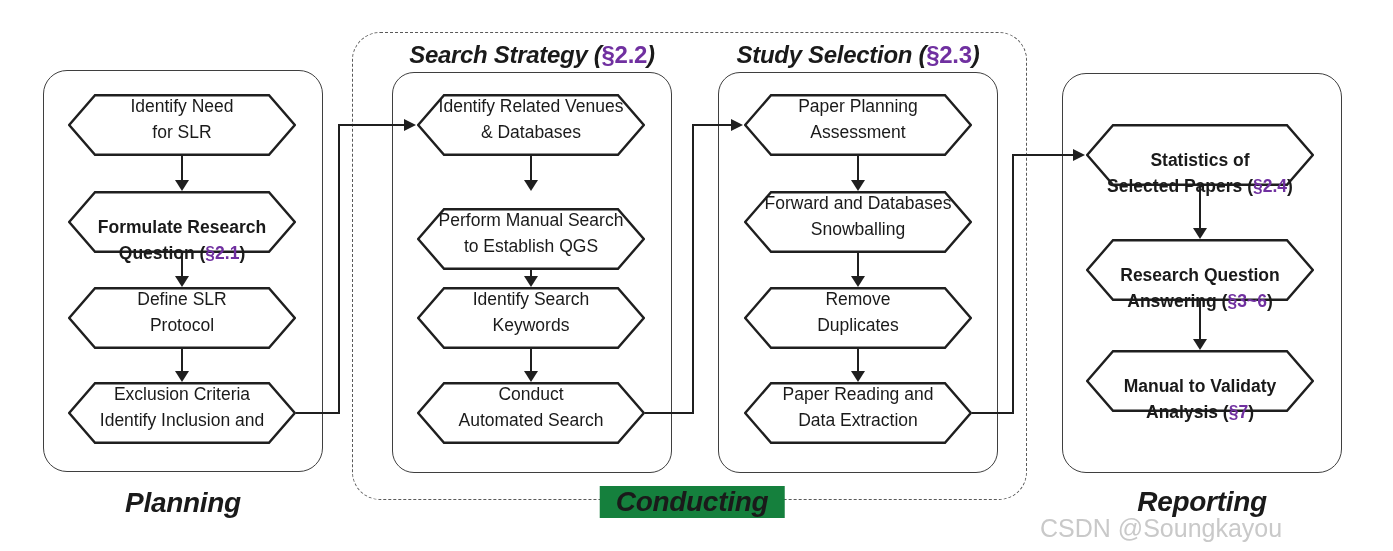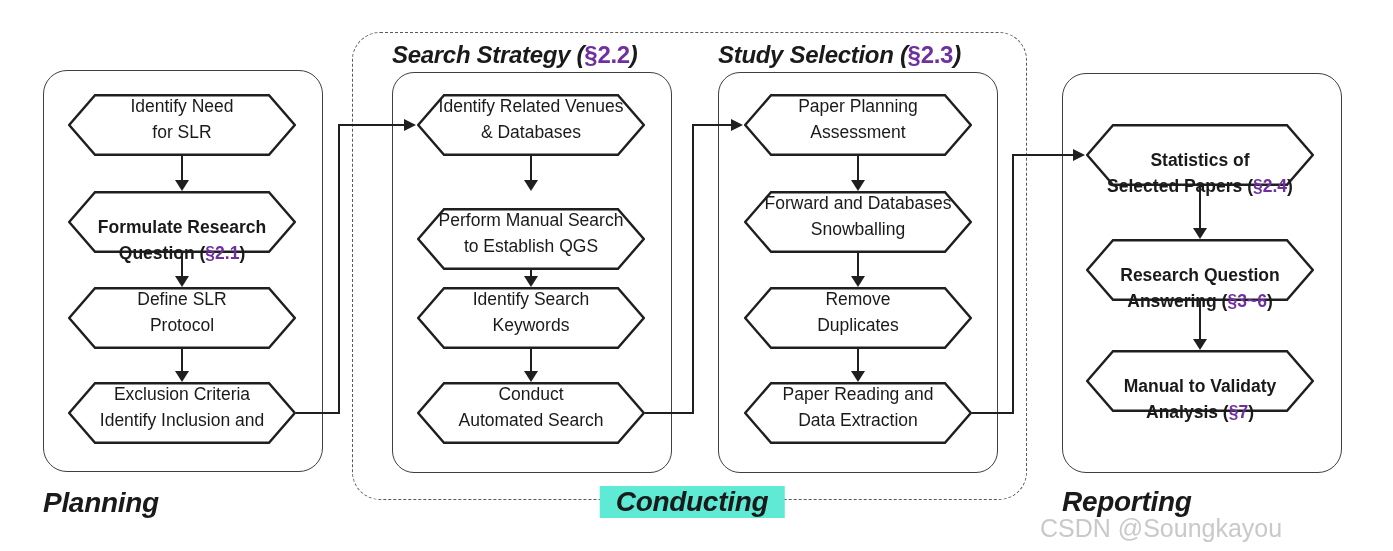--- a/index.html
+++ b/index.html
@@ -11,26 +11,26 @@
     --watermark:#c9c9c9;
   }
   *{margin:0;padding:0;box-sizing:border-box;}
   html,body{background:#ffffff;}
   body{font-family:"Liberation Sans", sans-serif;color:var(--text);}
   .canvas{position:relative;width:1393px;height:551px;background:#fff;overflow:hidden;}
 
   .dashed-box{position:absolute;border:1.6px dashed var(--dash_border);border-radius:28px;z-index:1;}
   .round-box{position:absolute;border:1.6px solid var(--box_border);border-radius:24px;background:transparent;z-index:2;}
 
-  .panel-title{position:absolute;z-index:6;text-align:left;font-weight:bold;font-style:italic;
+  .panel-title{position:absolute;z-index:6;text-align:center;font-weight:bold;font-style:italic;
     font-size:24px;letter-spacing:-0.3px;color:var(--text);white-space:nowrap;}
   .panel-title .ref{font-style:normal;}
-  .section-label{position:absolute;z-index:6;text-align:left;font-weight:bold;font-style:italic;
+  .section-label{position:absolute;z-index:6;text-align:center;font-weight:bold;font-style:italic;
     font-size:28px;letter-spacing:-0.3px;color:var(--text);white-space:nowrap;}
-  .on-dash{background:#5eead4;padding:0 16px;width:auto !important;transform:translateX(-50%);}
+  .on-dash{background:#15803d;padding:0 16px;width:auto !important;transform:translateX(-50%);}
 
   .hex{position:absolute;width:228px;height:50px;z-index:5;}
   .hex-svg{position:absolute;left:0;top:0;width:228px;height:62px;display:block;}
   .hex-shape{fill:#ffffff;stroke:var(--node_border);stroke-width:2.4;stroke-linejoin:miter;}
   .hex-label{position:absolute;inset:0;display:flex;flex-direction:column;align-items:center;
     justify-content:center;text-align:center;font-size:17.5px;line-height:26px;z-index:2;}
   .hex.bold .hex-label{font-weight:bold;margin-top:48px;}
   .ref{color:var(--purple);font-weight:bold;}
 
   .arrow-down{position:absolute;width:14px;z-index:4;}

